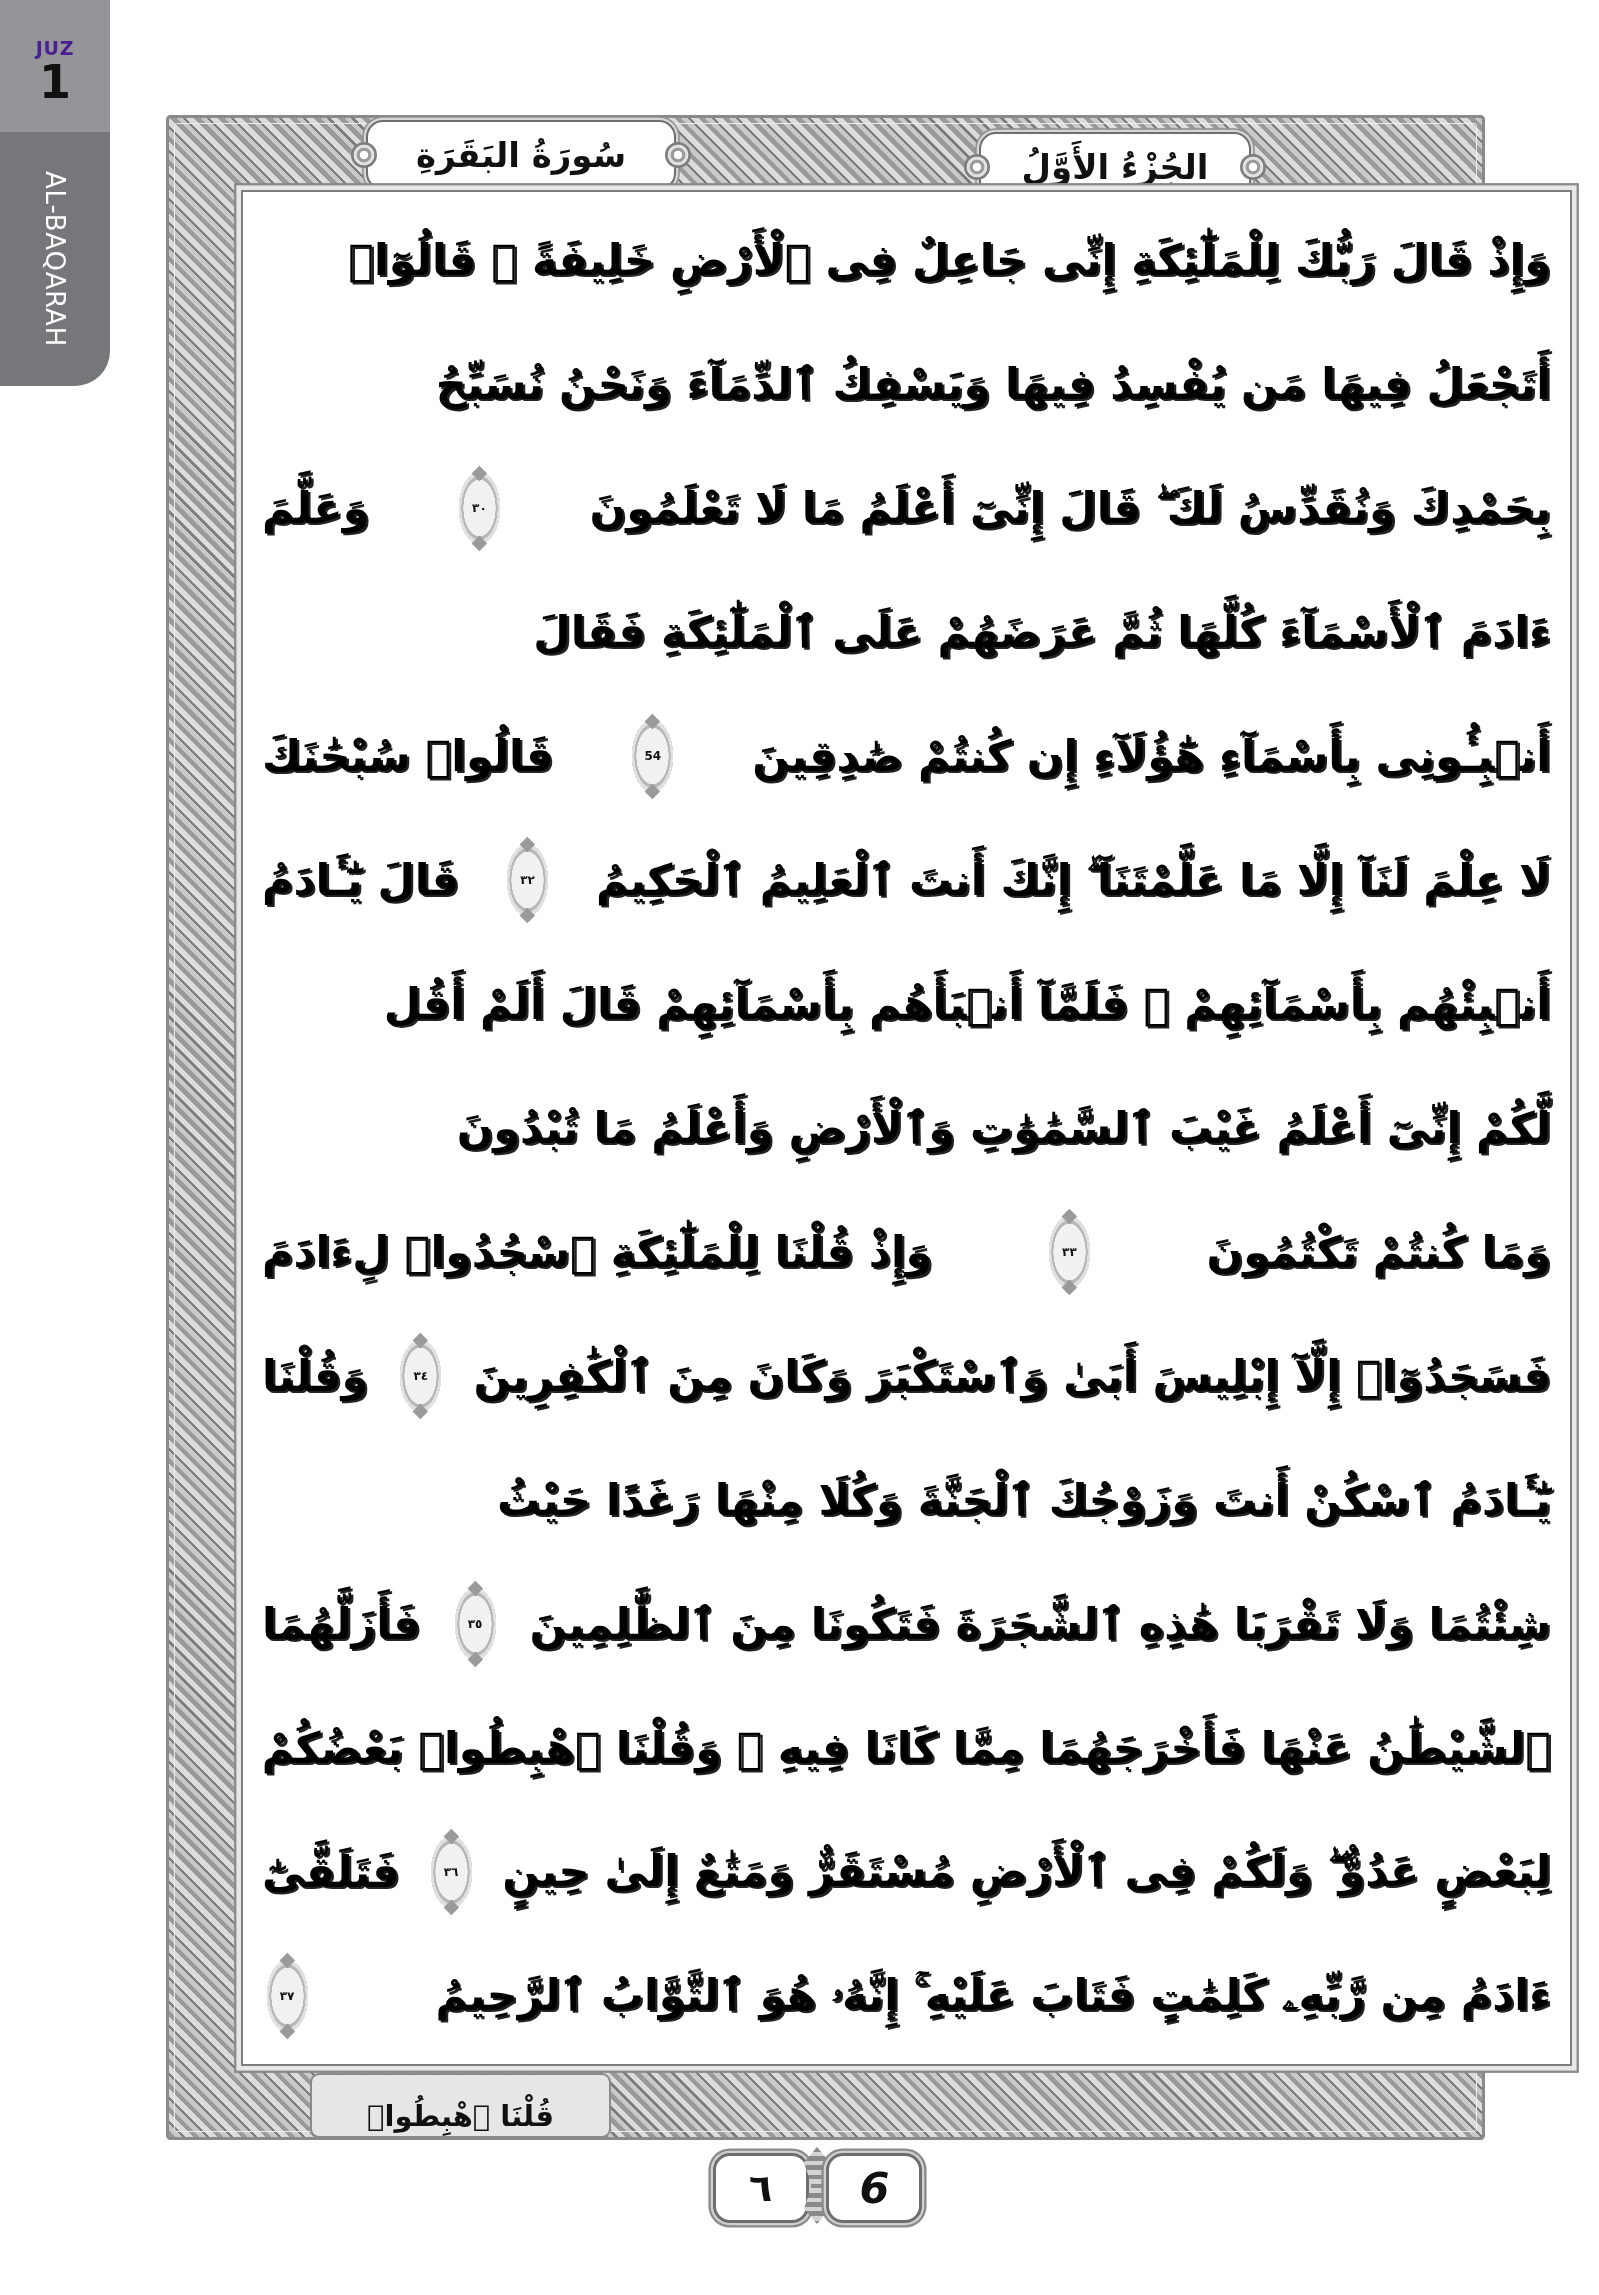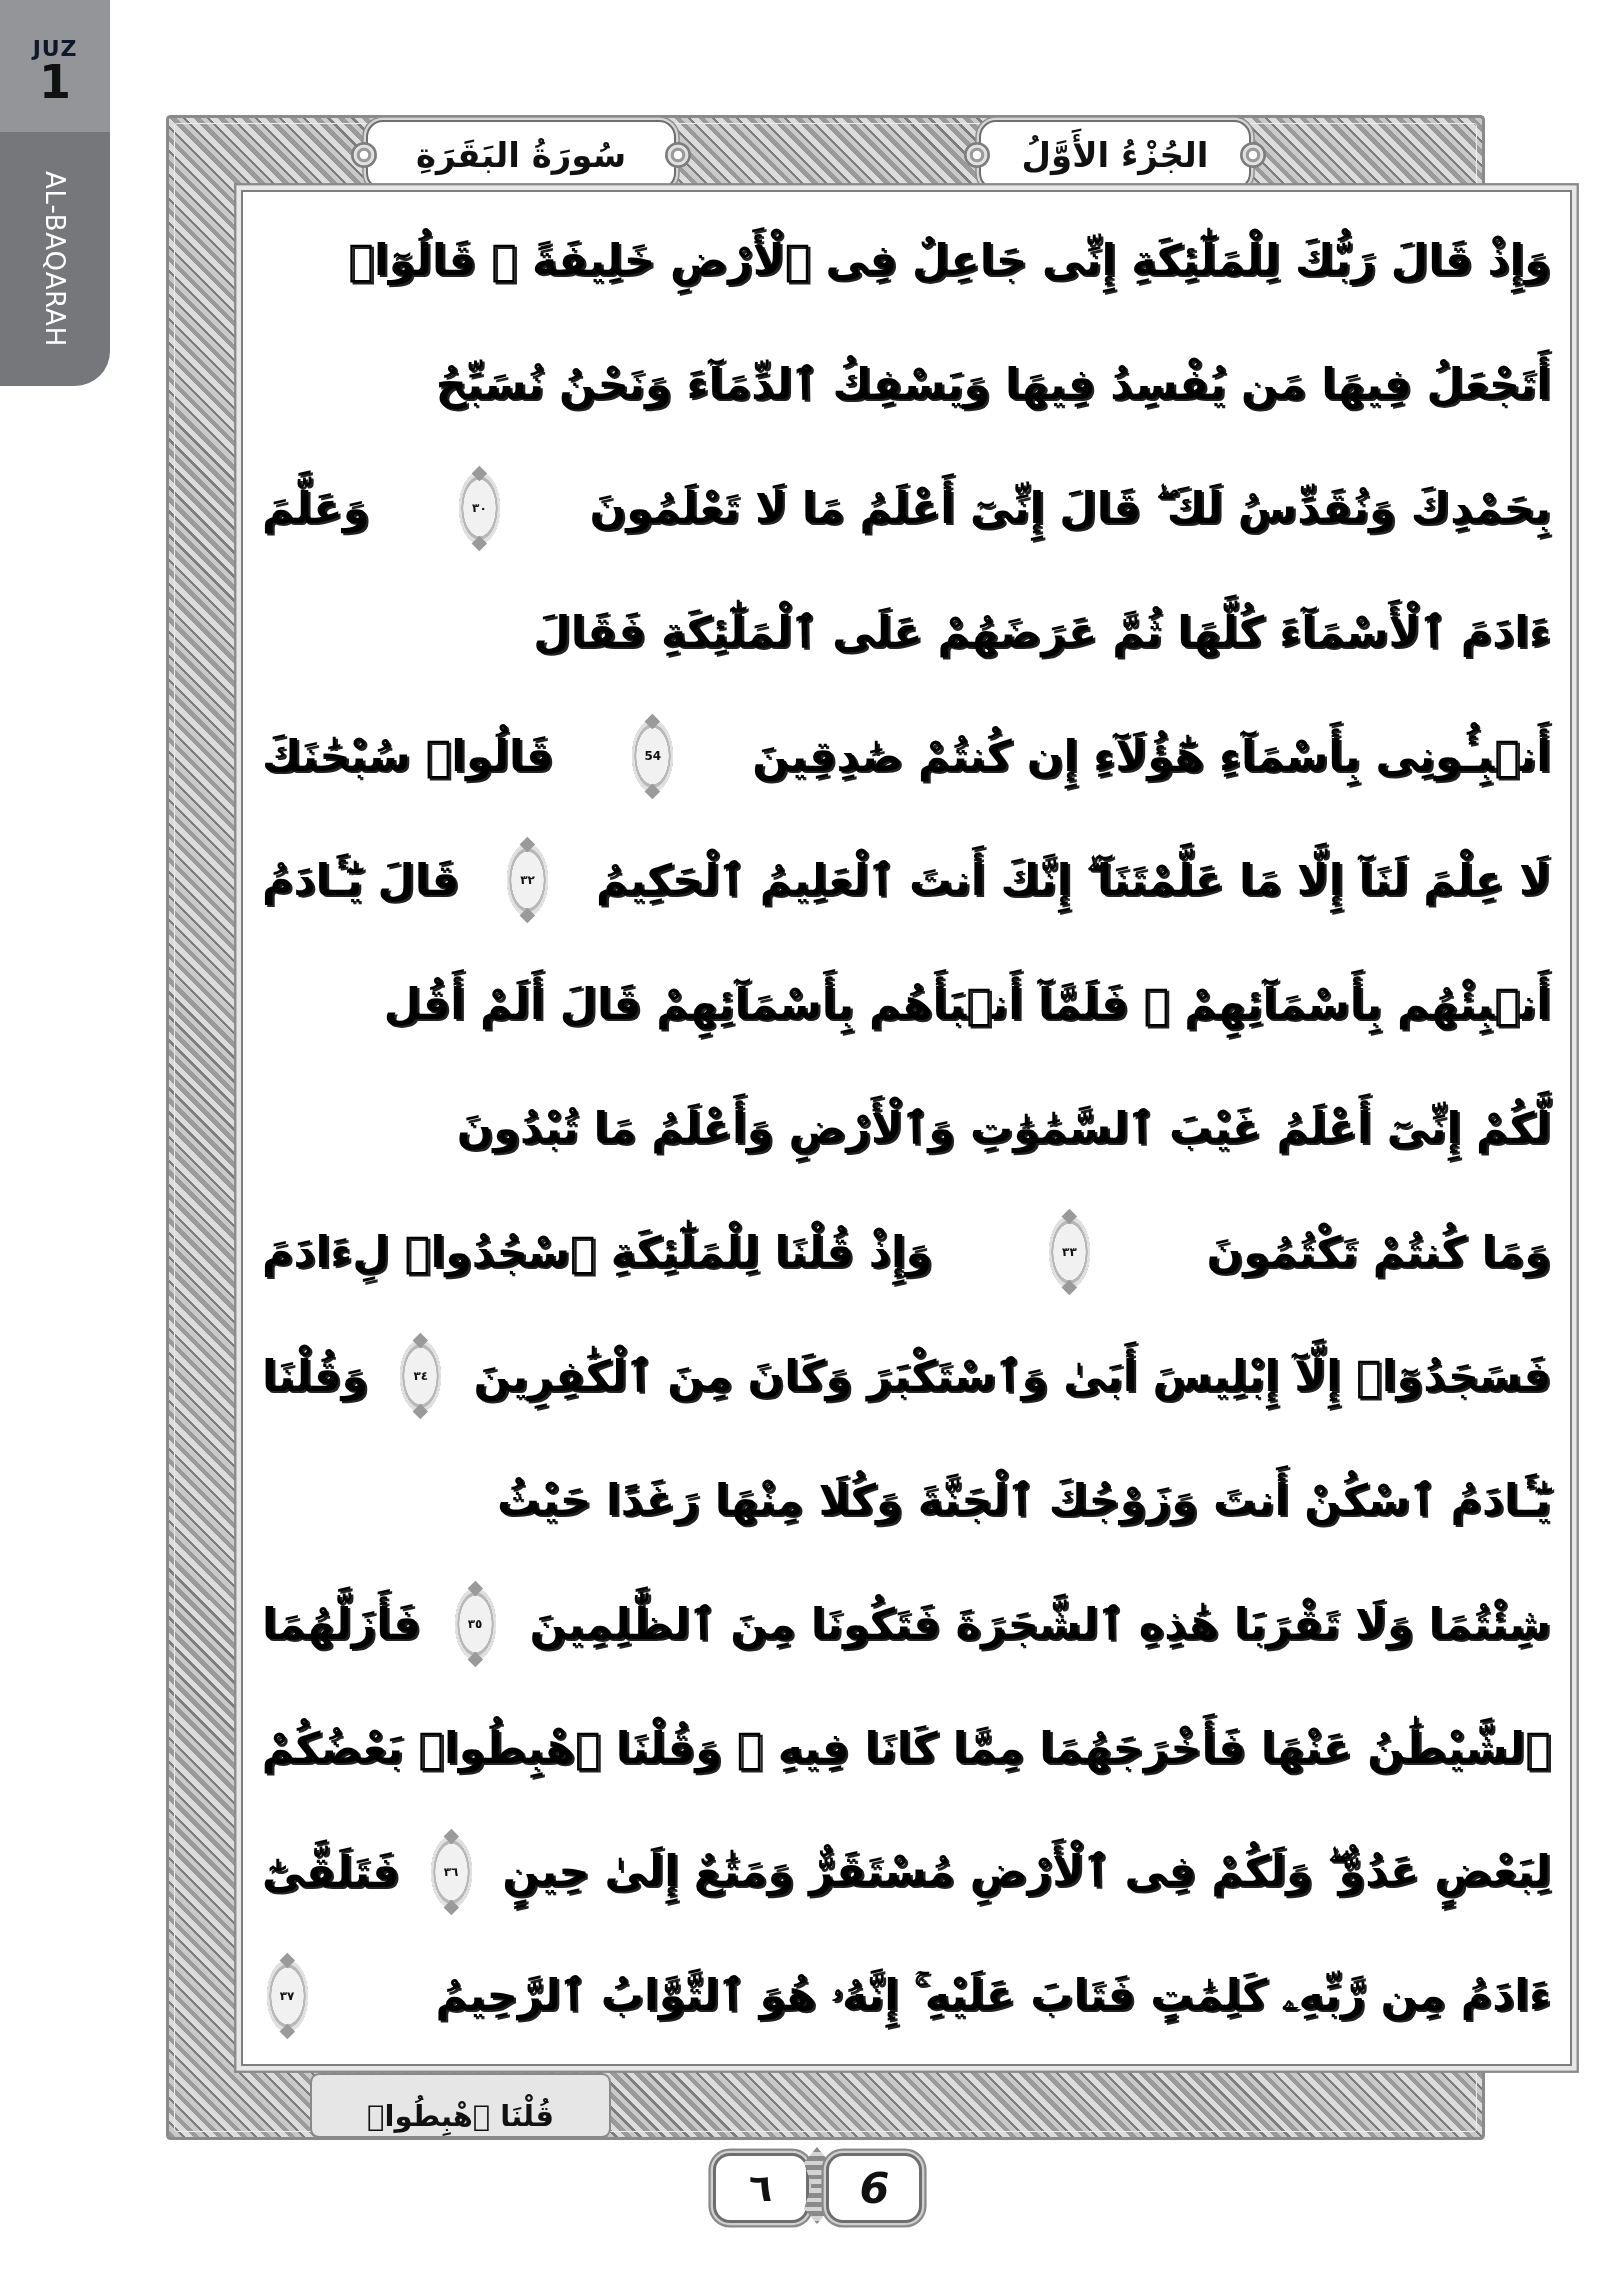--- a/index.html
+++ b/index.html
@@ -1,40 +1,40 @@
 <!DOCTYPE html>
 <html style="font-size:12.2px"><head>
 <meta charset="utf-8">
 <style>
   html, body { margin:0; padding:0; background:#ffffff; }
   body { width:1600px; height:2295px; position:relative; overflow:hidden; font-family:"DejaVu Sans", sans-serif; }
 
   
   .side-tab { position:absolute; left:0; top:0; width:110px; height:386px; }
   .side-tab .juz-box { position:absolute; left:0; top:0; width:110px; height:132px; background:#939598; display:flex; flex-direction:column; align-items:center; justify-content:flex-start; }
-  .side-tab .juz-label { margin-top:37px; font-family:"DejaVu Sans", sans-serif; font-weight:bold; font-size:22px; color:#0f172a; letter-spacing:0.8px; line-height:23px; }
+  .side-tab .juz-label { margin-top:37px; font-family:"DejaVu Sans", sans-serif; font-weight:bold; font-size:19px; color:#4c1d95; letter-spacing:0.8px; line-height:23px; }
   .side-tab .juz-num { font-family:"DejaVu Sans", sans-serif; font-weight:bold; font-size:46px; color:#111; line-height:44px; }
   .side-tab .surah-box { position:absolute; left:0; top:132px; width:110px; height:254px; background:#76777a; border-bottom-right-radius:35px; }
   .side-tab .surah-label { position:absolute; left:50%; top:50%; transform:translate(-50%,-50%) rotate(90deg); color:#ffffff; font-family:"DejaVu Sans", sans-serif; font-size:26px; letter-spacing:0.8px; white-space:nowrap; font-weight:normal; }
 
   
   .frame { position:absolute; left:166px; top:115px; width:1319px; height:2025px; background:
       repeating-linear-gradient(45deg, #9a9a9a 0 4.6px, #c9c9c9 4.6px 9.2px, #7d7d7d 9.2px 11.5px, #dcdcdc 11.5px 17px),
       #a5a5a5;
       border:3.1px solid #8a8a8a; box-sizing:border-box; border-radius:4.6px; }
   .frame::after { content:""; position:absolute; inset:4.6px; border:1.5px solid #ececec; border-radius:3.1px; pointer-events:none; }
 
   .header-band { position:absolute; left:166px; top:115px; width:1319px; height:75px; }
   .cartouche { position:absolute; top:4.6px; height:66px; background:#ffffff; border:2.3px solid #6f6f6f; border-radius:17px; box-shadow:0 0 0 2.3px #d6d6d6, 0 0 0 3.8px #8d8d8d; display:flex; align-items:center; justify-content:center; }
   .cartouche .ctext { font-family:"DejaVu Sans", sans-serif; font-size:34px; color:#111; direction:rtl; font-weight:bold;text-align:right; }
   .cartouche .rosette { position:absolute; top:50%; width:26px; height:26px; margin-top:-13px; border-radius:50%; background:radial-gradient(circle, #fff 0 3.8px, #9b9b9b 4.6px 6.9px, #e1e1e1 7.7px 10px, #7e7e7e 10.7px 13px); }
   .cartouche .rosette.l { left:-17px; }
   .cartouche .rosette.r { right:-17px; }
   .cart-surah { left:200px; width:306px; }
-  .cart-juz { left:813px; width:268px; }
+  .cart-juz { left:813px; width:268px;margin-top:12px; }
 
   
   .panel { position:absolute; left:241px; top:190px; width:1331px; height:1876px; background:#ffffff; border:2.3px solid #7d7d7d; box-sizing:border-box; box-shadow:0 0 0 4.6px #e7e7e7, 0 0 0 6.9px #8a8a8a; }
   .lines { position:absolute; left:19px; right:19px; top:15.3px; bottom:15.3px; display:flex; flex-direction:column; justify-content:space-between; direction:rtl; }
   .line { height:106px; display:flex; align-items:center; justify-content:space-between; direction:rtl; font-family:"DejaVu Sans", sans-serif; font-size:43px; color:#000; font-weight:bold; white-space:nowrap; text-shadow:2.3px 2.3px 0 #222; }
   .line .seg { display:inline-block; }
   .ayah-marker { display:inline-flex; align-items:center; justify-content:center; width:41px; height:72px; margin:0 4.6px; border-radius:20.7px / 36px; background:radial-gradient(ellipse at center, #f1f1f1 0 55%, #b8b8b8 56% 62%, #e0e0e0 63% 70%, #8f8f8f 71% 100%); position:relative; font-size:12px; color:#111; text-shadow:none; font-weight:bold; vertical-align:middle; }
   .ayah-marker::before, .ayah-marker::after { content:""; position:absolute; left:50%; width:10.7px; height:10.7px; margin-left:-5.4px; background:#9a9a9a; transform:rotate(45deg); }
   .ayah-marker::before { top:-4.6px; }
   .ayah-marker::after { bottom:-4.6px; }

